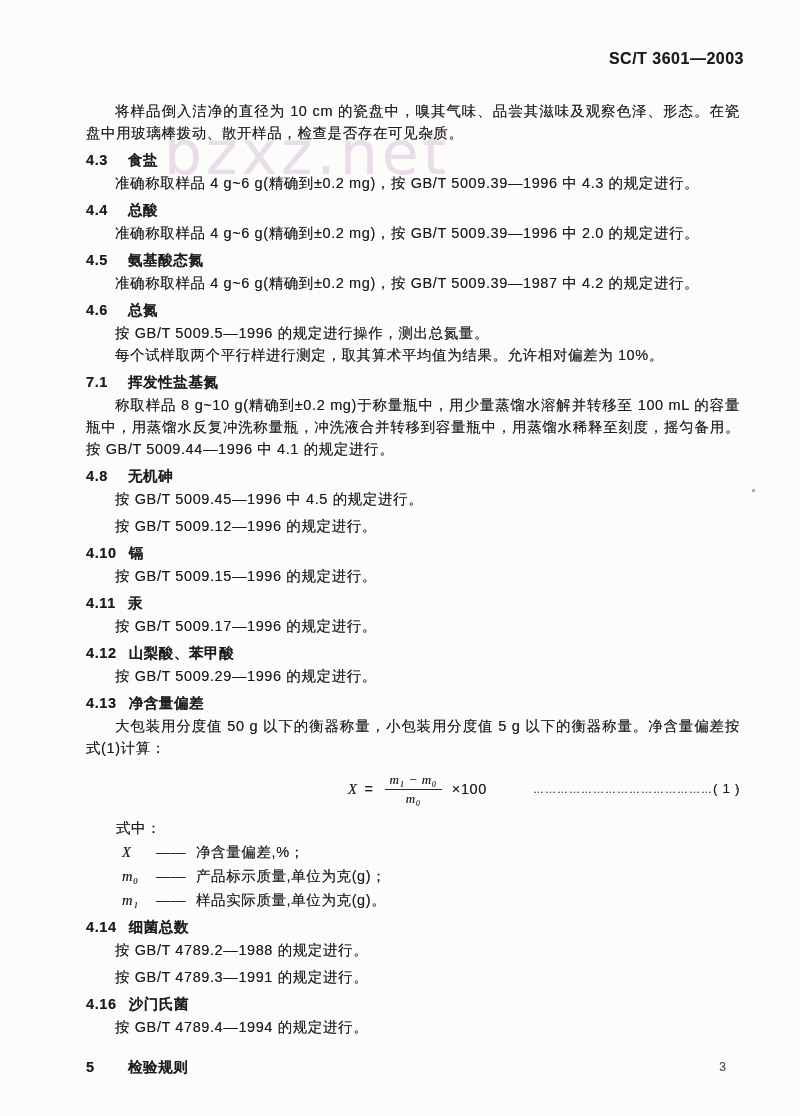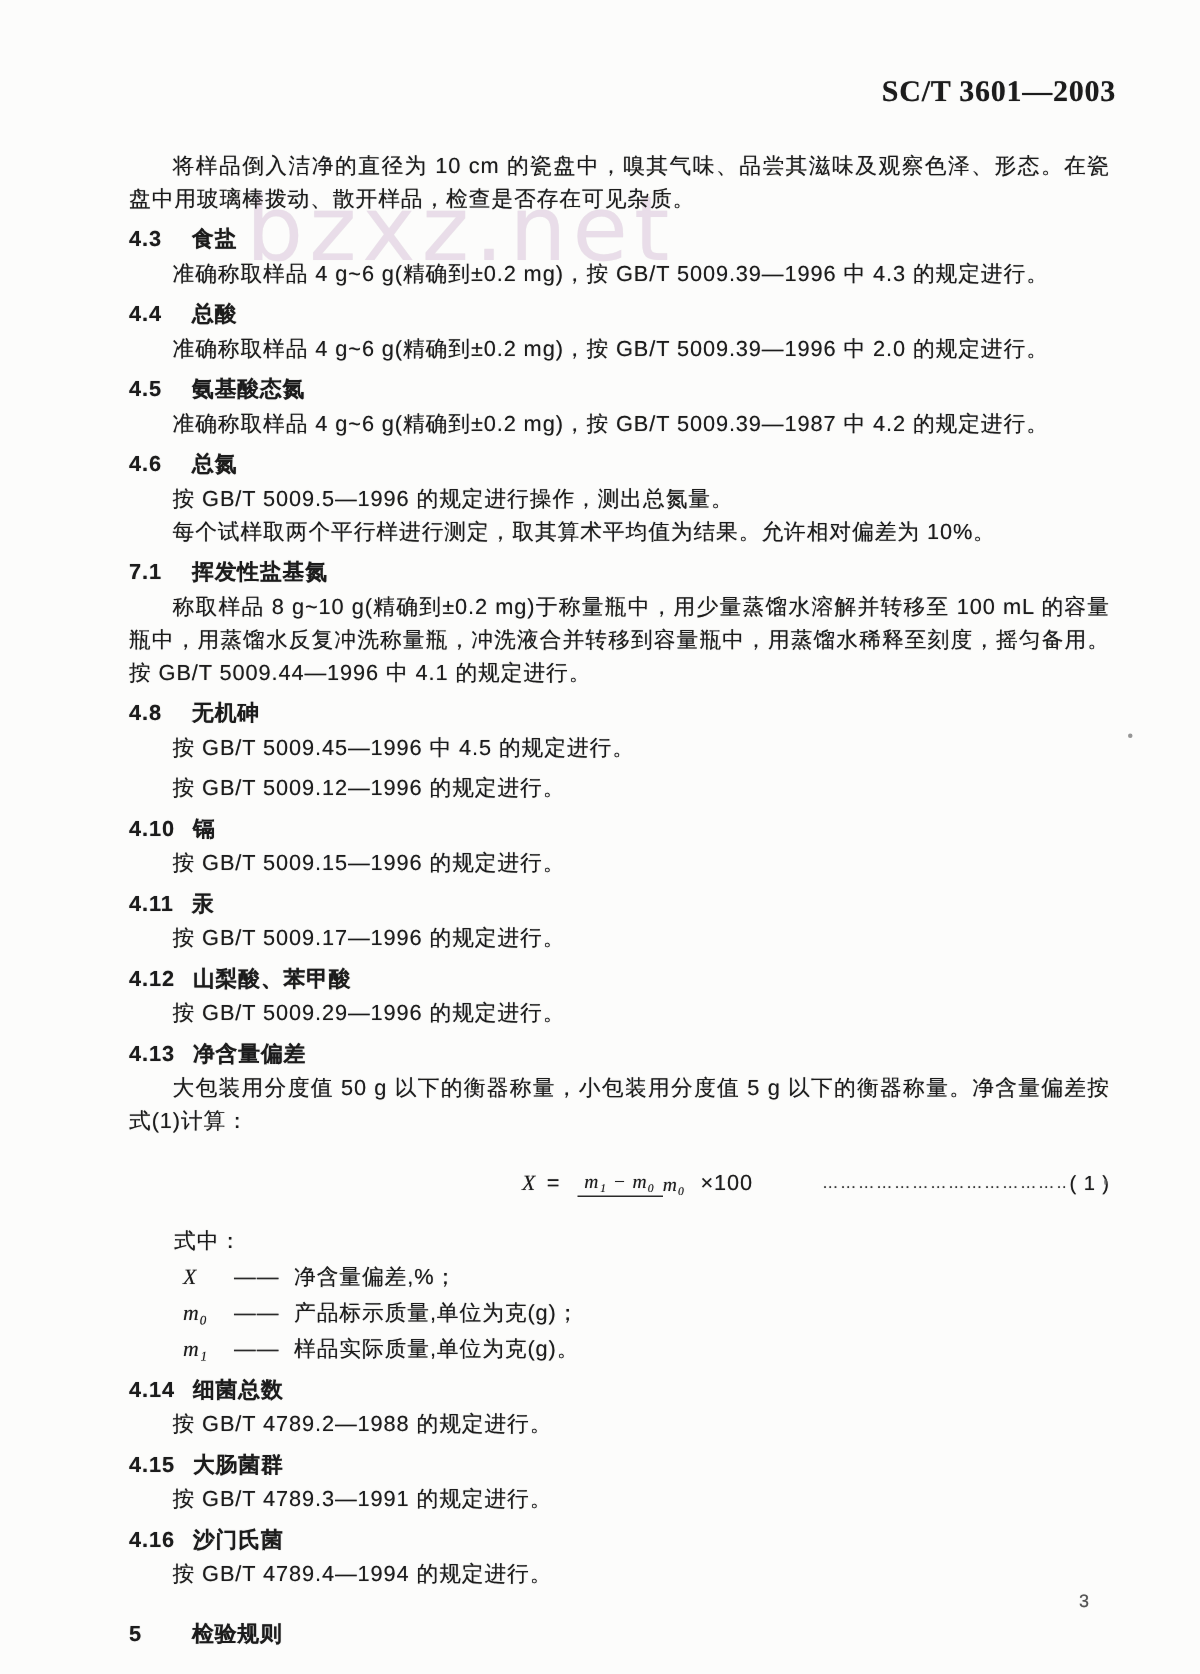--- a/index.html
+++ b/index.html
@@ -15,23 +15,22 @@
   }
   .watermark{
     position:absolute;left:164px;top:118px;
     font-family:"DejaVu Sans",sans-serif;
     font-weight:400;font-size:60px;letter-spacing:4px;
     color:#701a75;opacity:0.13;z-index:0;user-select:none;
     white-space:nowrap;
   }
   .doc-code{
     position:absolute;top:50px;right:56px;
-    font-weight:bold;font-size:20px;letter-spacing:0.5px;
+    font-weight:bold;font-size:16px;letter-spacing:0.5px;
     z-index:2;
-    font-family:Liberation Serif, serif;
   }
   .content{
     position:relative;z-index:1;
     padding:100px 60px 0 86px;
     font-size:14.5px;line-height:22px;letter-spacing:0.6px;
   }
   .para{margin:0;text-indent:2em;text-align:justify;}
   .section{margin-top:5px;}
   .heading{font-weight:bold;margin:0;line-height:23px;}
   .h-num{display:inline-block;min-width:30px;}
@@ -39,21 +38,21 @@
   .clause{margin-top:18px;}
   
   .formula-row{
     display:flex;align-items:center;
     margin:9px 0 7px;height:42px;
   }
   .f-spacer{flex:0 0 262px;}
   .f-body{display:inline-flex;align-items:center;white-space:nowrap;}
   .f-var{font-family:"Liberation Serif","DejaVu Serif",serif;font-style:italic;}
   .f-eq{margin:0 7px;}
-  .frac{display:inline-flex;flex-direction:row;align-items:center;vertical-align:middle;margin:0 4px;font-size:13px;line-height:16px;}
+  .frac{display:inline-flex;flex-direction:column;align-items:center;vertical-align:middle;margin:0 4px;font-size:13px;line-height:16px;}
   .f-num{border-bottom:1.3px solid #2a2a2a;padding:0 5px 1px;}
   .f-den{padding-top:1px;}
   .f-times{margin-left:6px;}
   .f-dots{
     flex:1;overflow:hidden;white-space:nowrap;
     margin-left:46px;font-size:11px;color:#3a3a3a;letter-spacing:1px;
   }
   .f-label{flex:0 0 auto;margin-left:2px;font-size:13.5px;}
   
   .where-intro{margin:1px 0 0;padding-left:30px;}
@@ -168,21 +167,20 @@
         <span class="w-desc">样品实际质量,单位为克(g)。</span>
       </div>
     </div>
 
     <div class="section">
       <div class="heading"><span class="h-num">4.14</span><span class="h-title">细菌总数</span></div>
       <p class="para">按 GB/T 4789.2—1988 的规定进行。</p>
     </div>
 
     <div class="section">
-      <div class="heading"><span class="h-num">4.15</span><span class="h-title">大肠菌群</span></div>
       <p class="para">按 GB/T 4789.3—1991 的规定进行。</p>
     </div>
 
     <div class="section">
       <div class="heading"><span class="h-num">4.16</span><span class="h-title">沙门氏菌</span></div>
       <p class="para">按 GB/T 4789.4—1994 的规定进行。</p>
     </div>
 
     <div class="section clause">
       <div class="heading"><span class="h-num">5</span><span class="h-title">检验规则</span></div>

